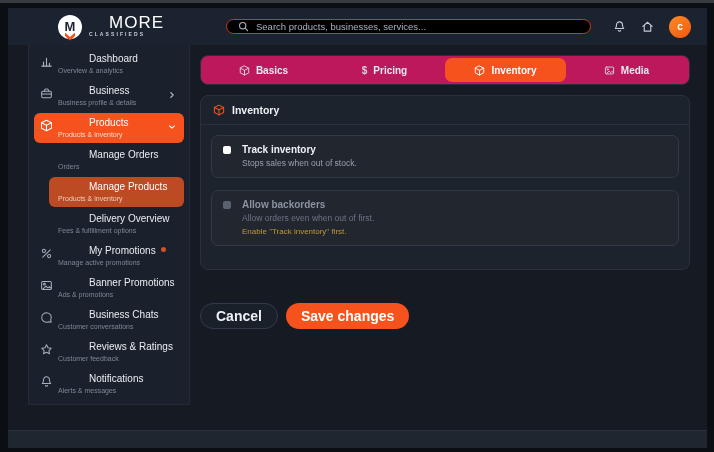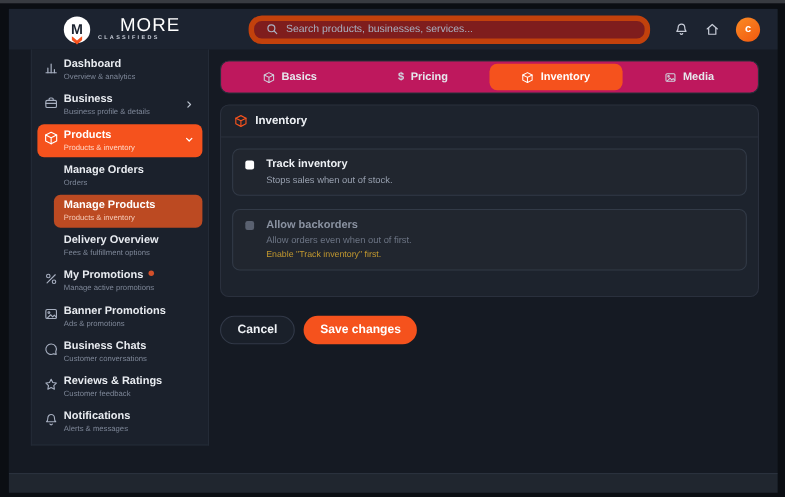--- a/index.html
+++ b/index.html
@@ -10,36 +10,36 @@
   .top-strip { position:absolute; left:0; top:0; right:0; height:3px; background:#383b41; }
   .app { position:absolute; left:8px; top:8px; right:7px; bottom:4px; background:#151a23; overflow:hidden; }
 
   
   .navbar { position:absolute; left:0; top:0; right:0; height:37px; background:#1c2330; display:flex; align-items:center; padding-left:50px; }
   .logo { display:flex; align-items:center; gap:7px; }
   .logo-circle { position:relative; width:24px; height:24px; border-radius:50%; background:#ffffff; display:flex; align-items:center; justify-content:center; font-weight:800; font-size:13px; color:#1c2330; }
   .logo-notch { position:absolute; left:50%; bottom:-2px; transform:translateX(-50%); width:10px; height:8px; background:#f5521d; clip-path:polygon(0 0,50% 55%,100% 0,100% 45%,50% 100%,0 45%); }
   .brand-name { font-size:17px; font-weight:400; color:#ffffff; letter-spacing:1px; line-height:12px;padding-left:20px; }
   .brand-tag { font-size:5px; font-weight:700; color:#c9ced9; letter-spacing:2.1px; margin-top:2px; }
-  .search { margin-left:62px; width:365px; height:26px; border-radius:12px; background:#7f1d1d; border:5px solid #c2410c; display:flex; align-items:center; gap:7px; padding:0 11px; }
+  .search { margin-left:62px; width:365px; height:15px; border-radius:12px; background:#000000; border:1px solid #c2410c; display:flex; align-items:center; gap:7px; padding:0 11px; }
   .search svg { flex:0 0 auto; }
   .search input { flex:1; background:transparent; border:none; outline:none; color:#a9b1c1; font-size:9.5px; font-family:"Liberation Sans",sans-serif; }
   .search input::placeholder { color:#a9b1c1; }
   .nav-right { margin-left:auto; display:flex; align-items:center; gap:15px; padding-right:16px; }
   .nav-icon { color:#c6cbd6; display:flex; cursor:pointer; }
   .avatar { width:22px; height:22px; border-radius:50%; background:linear-gradient(145deg,#fb8b24,#f1580f); color:#fff; font-size:10px; font-weight:700; display:flex; align-items:center; justify-content:center; cursor:pointer; }
 
   
   .bodyrow { position:absolute; left:0; right:0; top:37px; bottom:18px; }
 
   
   .sidebar { position:absolute; left:20px; top:0; width:162px; height:360px; background:#1b212c; border:1px solid #242b37; border-top:none; overflow:hidden; padding-top:4px; }
   .side-item { position:relative; margin:0 5px 2px 5px; padding:4px 8px 4px 24px; border-radius:6px; cursor:pointer; }
   .side-item .s-icon { position:absolute; left:6px; top:6px; color:#a7afc0; display:flex; }
-  .side-title { font-size:10px; font-weight:700; color:#e9ecf1; line-height:11px; white-space:nowrap; }
+  .side-title { font-size:10px; font-weight:400; color:#e9ecf1; line-height:11px; white-space:nowrap;margin-left:31px; }
   .side-sub { font-size:7px; color:#7e8798; line-height:9px; margin-top:2px; white-space:nowrap; }
   .side-chevron { position:absolute; right:8px; top:10px; color:#b9c0cc; display:flex; }
   .side-item.active { background:#f5521d; }
   .side-item.active .side-title { color:#ffffff; }
   .side-item.active .side-sub { color:#ffd8c7; }
   .side-item.active .s-icon, .side-item.active .side-chevron { color:#ffffff; }
   .side-item.subitem { margin-left:20px; padding-left:9px; }
   .side-item.active-sub { background:#bc4a22; }
   .side-item.active-sub .side-title { color:#ffffff; }
   .side-item.active-sub .side-sub { color:#f6cdbb; }
@@ -62,21 +62,21 @@
   .opt-card { position:relative; margin:10px 10px 12px 10px; background:#21262f; border:1px solid #323a47; border-radius:7px; padding:8px 10px 8px 30px; }
   .checkbox { position:absolute; left:11px; top:10px; width:8px; height:8px; border-radius:2px; background:#ffffff; cursor:pointer; }
   .opt-title { font-size:10px; font-weight:700; color:#eef1f5; line-height:12px; }
   .opt-desc { font-size:8.5px; color:#98a0af; line-height:11px; margin-top:2px; }
   .opt-note { font-size:8px; color:#c2982f; line-height:10px; margin-top:3px; }
   .opt-card.disabled .checkbox { background:#5a6170; cursor:default; }
   .opt-card.disabled .opt-title { color:#8b93a2; }
   .opt-card.disabled .opt-desc { color:#6c7484; }
 
   .actions { margin-top:17px; display:flex; gap:8px; }
-  .btn { height:26px; border-radius:13px; font-size:11px; font-weight:700; padding:0 15px; display:flex; align-items:center; justify-content:center; cursor:pointer; border:none; font-family:"Liberation Sans",sans-serif; }
+  .btn { height:26px; border-radius:13px; font-size:14px; font-weight:700; padding:0 15px; display:flex; align-items:center; justify-content:center; cursor:pointer; border:none; font-family:"Liberation Sans",sans-serif;margin-top:16px; }
   .btn-cancel { background:#1a202a; border:1px solid #323948; color:#eef1f5; }
   .btn-save { background:#f5521d; color:#ffffff; }
 
   
   .footer { position:absolute; left:0; right:0; bottom:0; height:18px; background:#20262f; border-top:1px solid #2a313d; }
 </style>
 </head>
 <body>
 
 <div class="frame">

